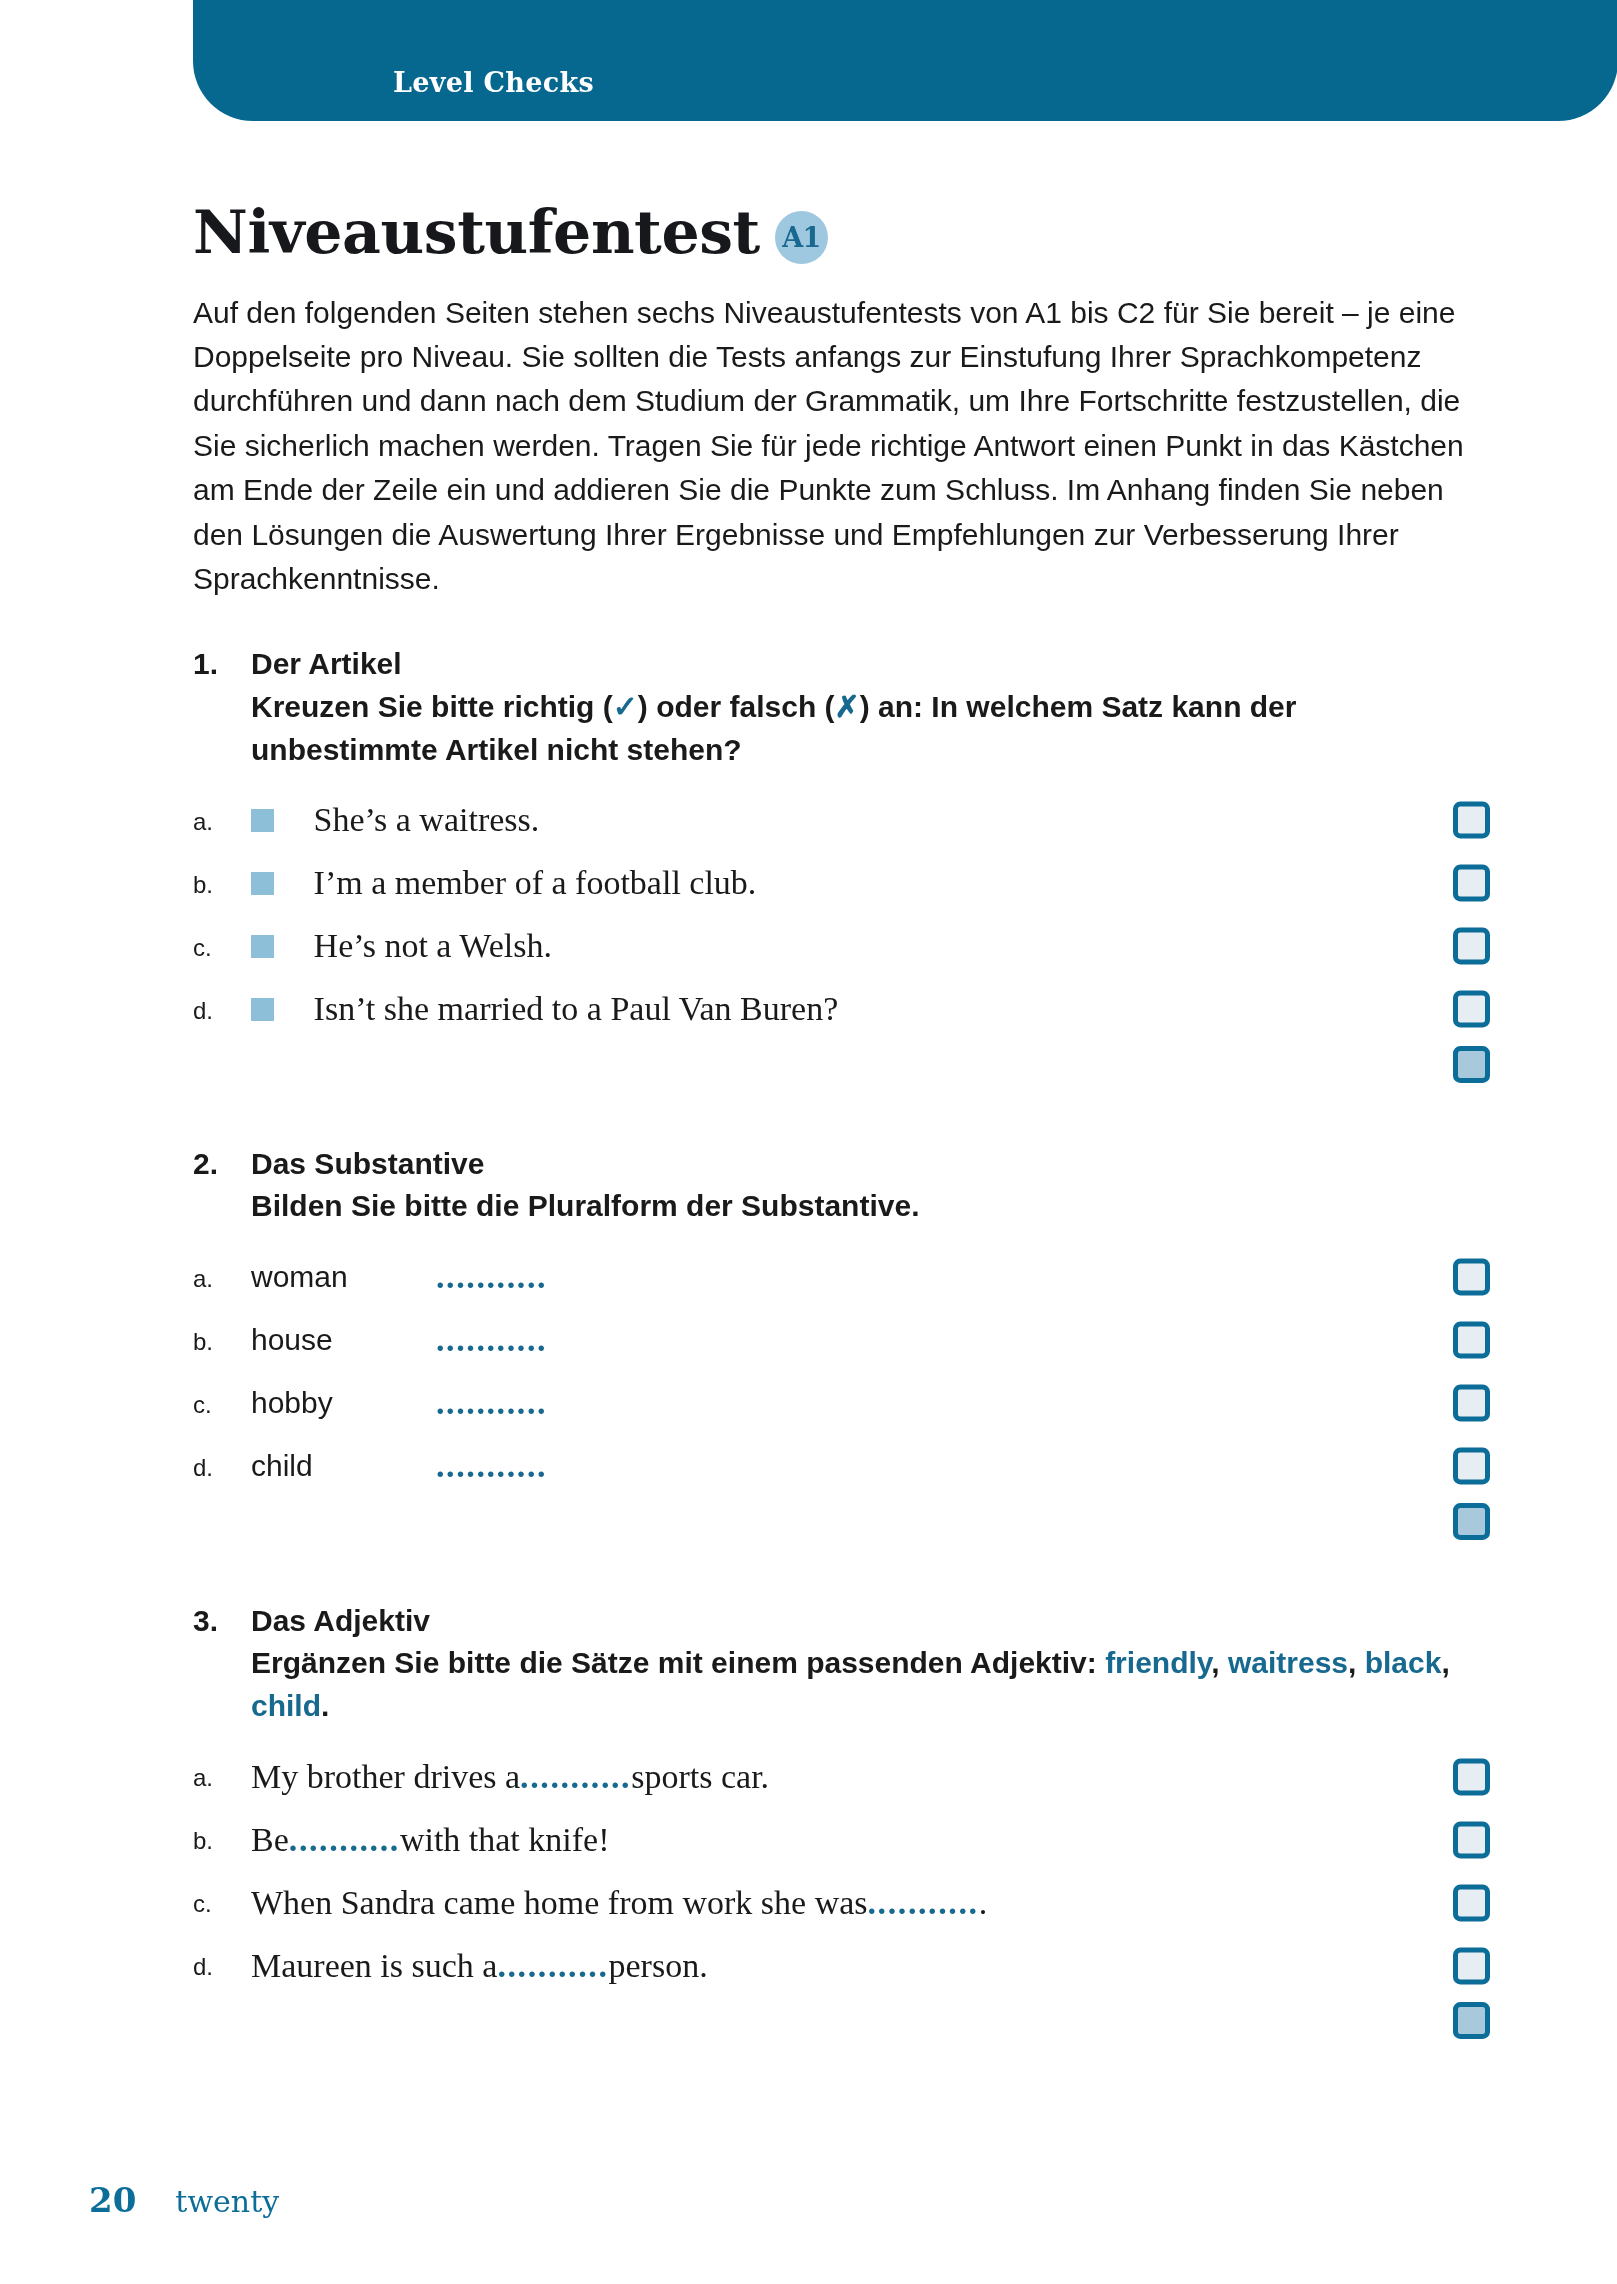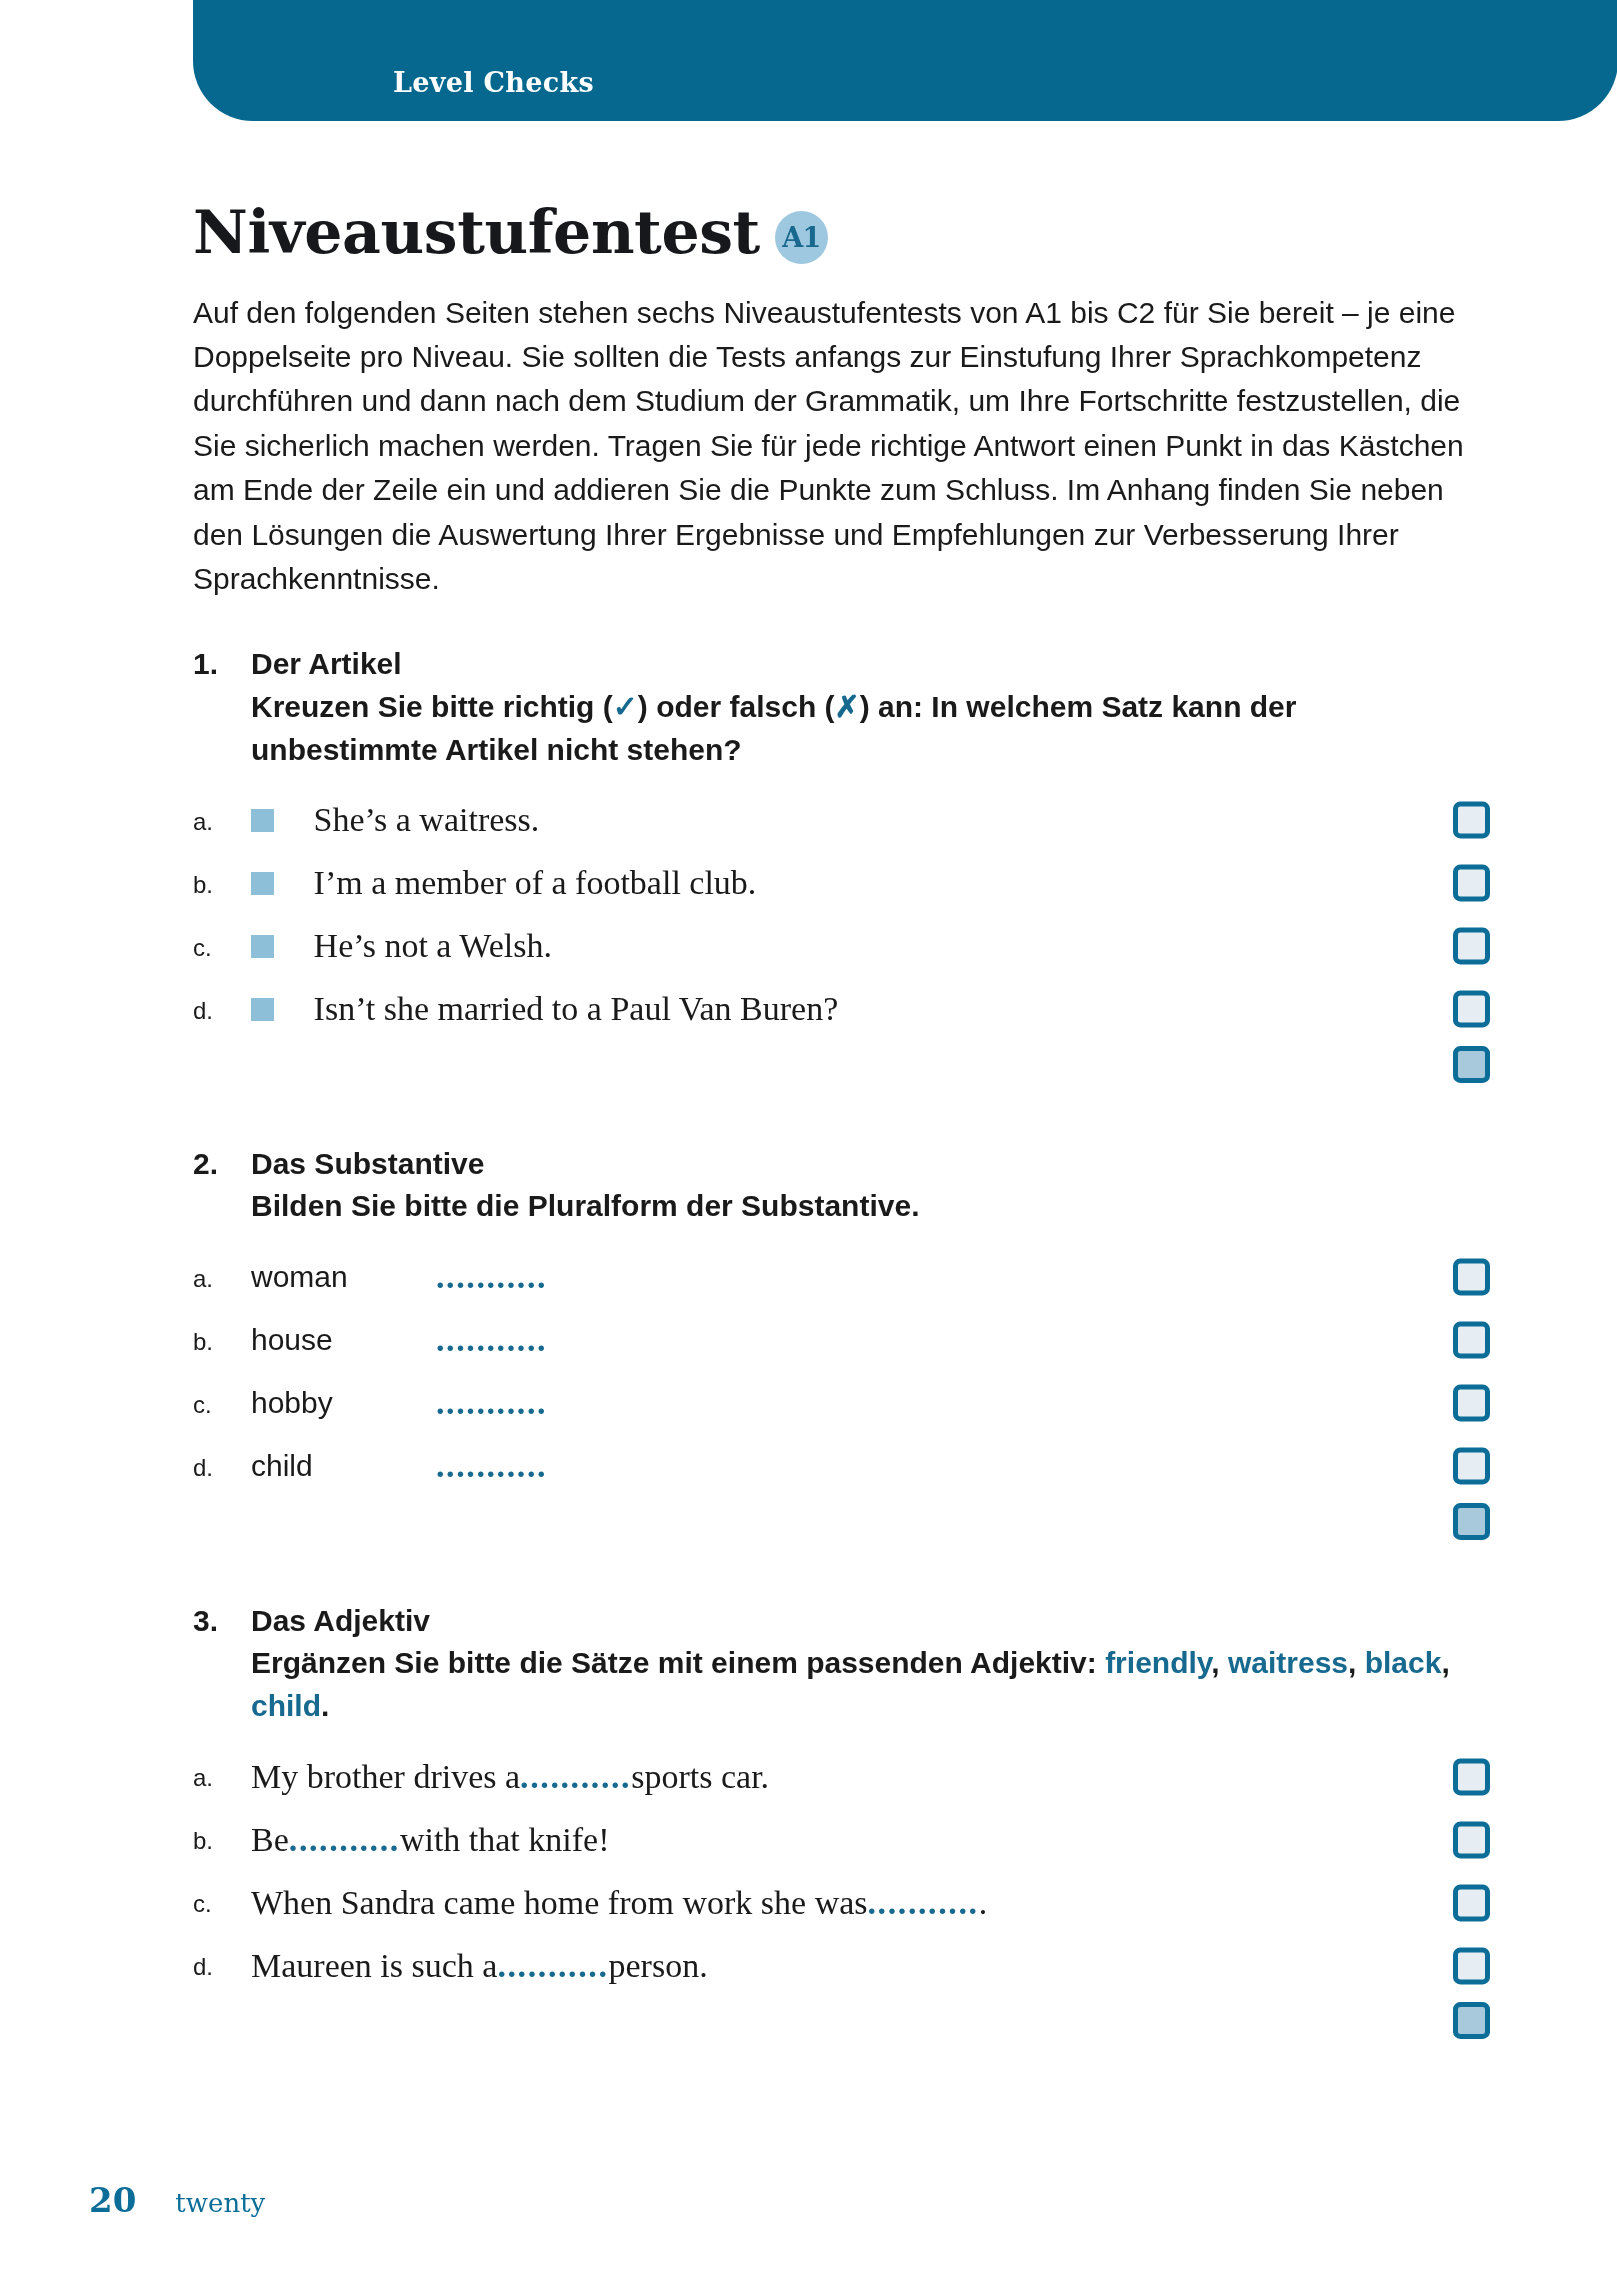--- a/index.html
+++ b/index.html
@@ -195,21 +195,21 @@
     gap: 39px;
     color: #0b6d98;
   }
   .folio-num {
     font-family: "DejaVu Serif", "Liberation Serif", serif;
     font-weight: bold;
     font-size: 34px;
   }
   .folio-word {
     font-family: "DejaVu Serif", "Liberation Serif", serif;
-    font-size: 26px;
+    font-size: 30px;
   }
 </style>
 </head>
 <body>
 
 <div class="tab-strip">
   <div class="tab-label">Level Checks</div>
 </div>
 
 <div class="page">

